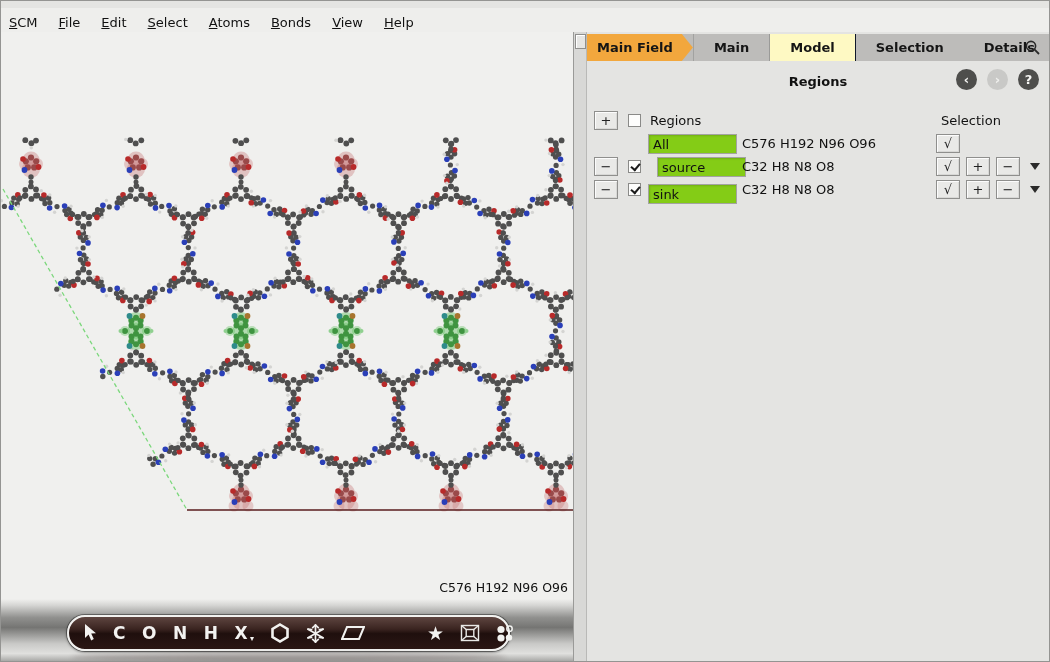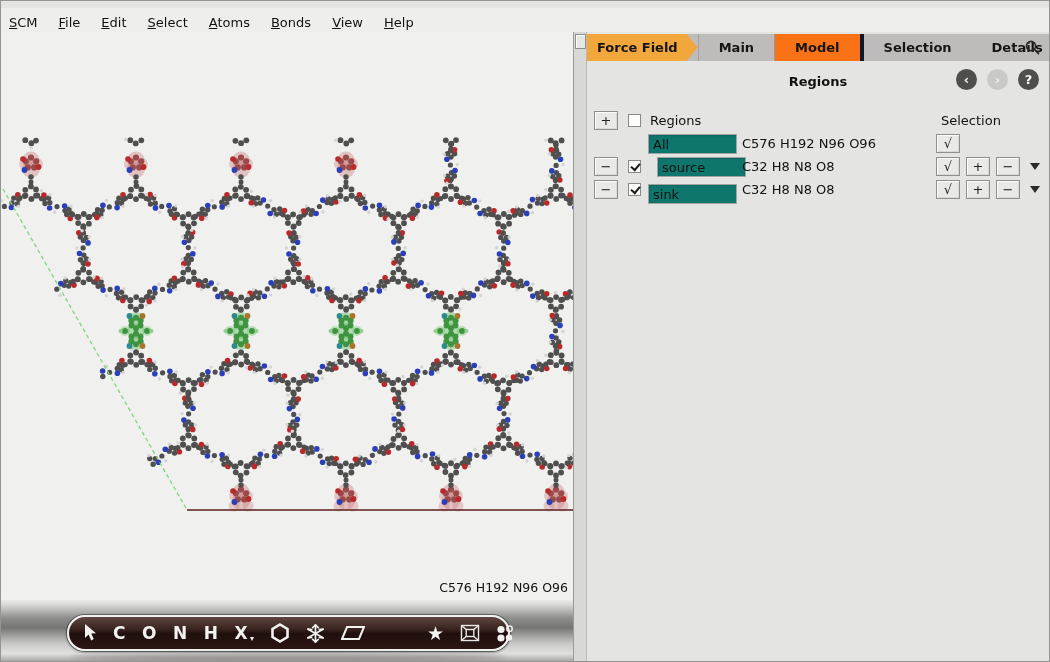--- a/index.html
+++ b/index.html
@@ -30,36 +30,36 @@
   .divider{position:absolute;left:573px;top:31px;width:12px;height:629px;background:#d8d8d6;border-right:1px solid #b9b9b7;}
   .grip{position:absolute;left:1px;top:2px;width:9px;height:13px;background:#e6e6e4;
         border:1px solid #8f8f8d;box-shadow:inset 1px 1px 0 #fff;}
   
   .panel{position:absolute;left:586px;top:31px;right:0;bottom:0;background:#e4e4e2;}
   .tabbar{position:absolute;left:0;top:2px;width:100%;height:27px;background:#bdbcba;display:flex;align-items:stretch;}
   .tab{display:flex;align-items:center;padding:0 20px;font-size:13px;font-weight:bold;color:#151515;cursor:default;white-space:nowrap;}
   .tab-ff{background:#f2a73d;padding:0 20px 0 10px;
           clip-path:polygon(0 0,calc(100% - 11px) 0,100% 50%,calc(100% - 11px) 100%,0 100%);}
   .tab-main{border-left:1px solid #a2a2a0;}
-  .tab-sel{background:#f97316;border-left:1px solid #9a9a98;border-right:4px solid #0f172a;}
+  .tab-sel{background:#fef9c3;border-left:1px solid #9a9a98;border-right:1px solid #0f172a;}
   .searchbtn{position:absolute;right:8px;top:5px;width:17px;height:17px;}
   .ptitle{position:absolute;left:0;top:42px;width:100%;text-align:center;font-size:13px;font-weight:bold;color:#111;}
   .navbtns{position:absolute;right:10px;top:37px;display:flex;gap:10px;}
   .circle{width:21px;height:21px;border-radius:50%;background:#4e4e4c;color:#f5f5f3;display:flex;
           align-items:center;justify-content:center;font-size:13px;font-weight:bold;cursor:default;}
   .circle.disabled{background:#c9c9c7;color:#efefed;}
   
   .rrow{position:absolute;left:0;width:100%;height:22px;}
   .rbtn{position:absolute;width:24px;height:19px;background:#e9e9e7;border:1px solid #8f8f8d;
         box-shadow:inset 1px 1px 0 rgba(255,255,255,.85),inset -1px -1px 0 rgba(0,0,0,.07);
         display:flex;align-items:center;justify-content:center;font-size:13px;color:#222;box-sizing:border-box;cursor:default;}
   .cb{position:absolute;width:13px;height:13px;background:#fdfdfc;border:1px solid #8a8a88;box-sizing:border-box;}
   .cb.checked::after{content:"";position:absolute;left:2px;top:2px;width:7px;height:4px;
         border-left:2px solid #1c1c1c;border-bottom:2px solid #1c1c1c;transform:rotate(-50deg);}
-  .field{position:absolute;width:89px;height:20px;background:#0f766e;border:1px solid #a3a3a1;
+  .field{position:absolute;width:89px;height:20px;background:#84cc16;border:1px solid #a3a3a1;
         box-shadow:inset 1px 1px 2px rgba(0,0,0,.14);font-family:inherit;font-size:13px;color:#111;
         padding:0 4px;box-sizing:border-box;}
   .flabel{position:absolute;font-size:13px;color:#111;white-space:nowrap;top:2px;}
   .caret{position:absolute;top:6px;width:0;height:0;border-left:5px solid transparent;
         border-right:5px solid transparent;border-top:7px solid #2a2a2a;}
   .x7{left:7px}.x41{left:41px}.x61{left:61px}.x63{left:63px}.x155{left:155px}.x348{left:354px}
   .x349{left:349px}.x379{left:379px}.x409{left:409px}.x443{left:443px}
 </style>
 </head>
 <body>
@@ -1786,21 +1786,21 @@
       <div class="pill-reflection"></div>
     </div>
   </div>
 
   <div class="divider">
     <div class="grip"></div>
   </div>
 
   <div class="panel">
     <div class="tabbar">
-      <div class="tab tab-ff">Force Field</div>
+      <div class="tab tab-ff">Main Field</div>
       <div class="tab tab-main">Main</div>
       <div class="tab tab-sel">Model</div>
       <div class="tab">Selection</div>
       <div class="tab">Details</div>
       <svg class="searchbtn" viewBox="0 0 17 17">
         <circle cx="7" cy="7" r="4.6" fill="none" stroke="#2a2a2a" stroke-width="1.6"></circle>
         <line x1="10.4" y1="10.4" x2="15" y2="15" stroke="#2a2a2a" stroke-width="1.8"></line>
       </svg>
     </div>
 

